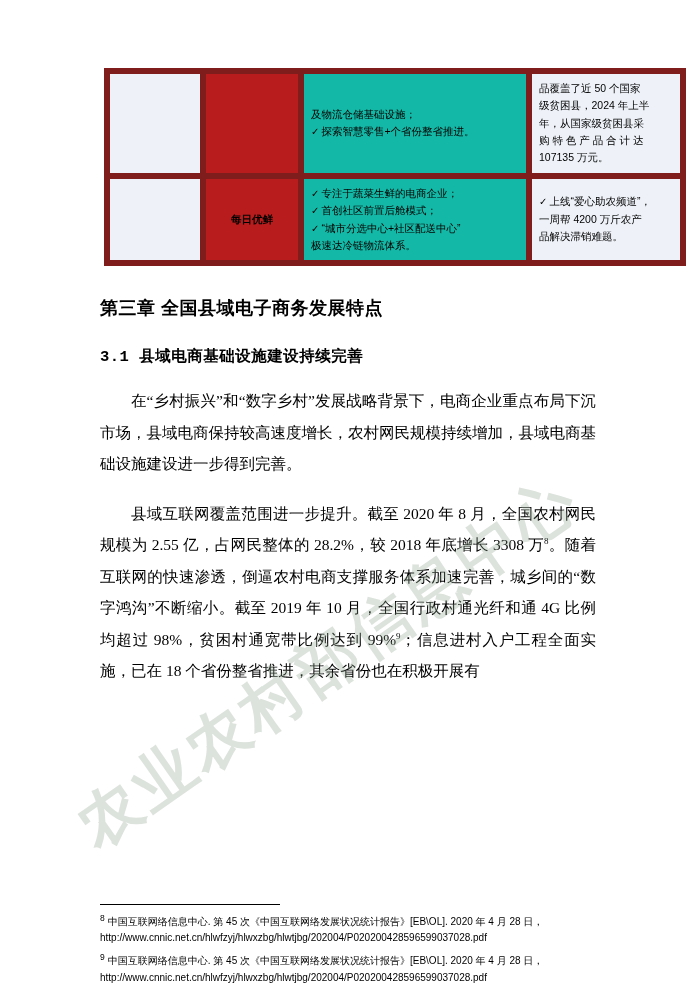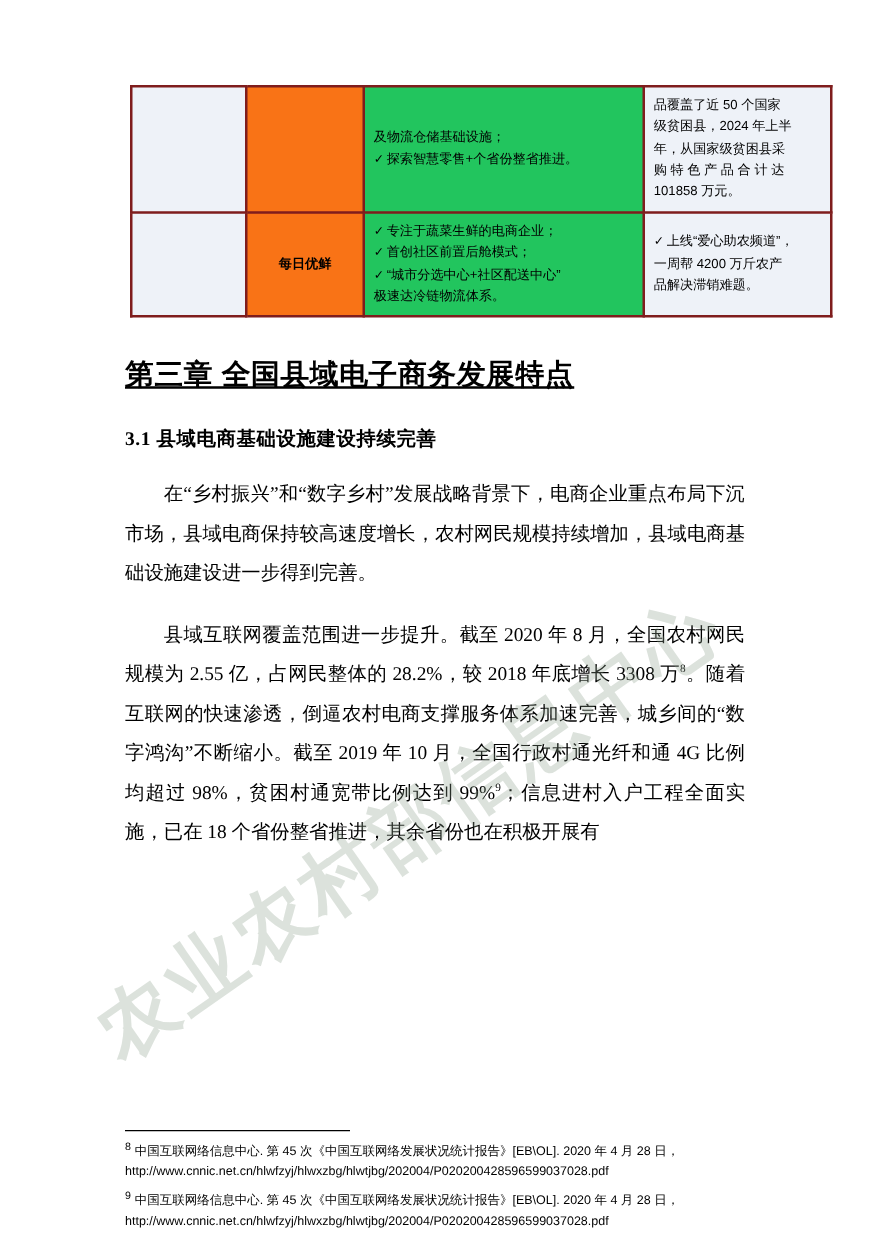--- a/index.html
+++ b/index.html
@@ -55,31 +55,31 @@
 
   
   table.data-table {
     border-collapse: collapse;
     width: 496px;
     margin-top: 68px;
     margin-left: 4px;
     table-layout: fixed;
   }
   table.data-table td {
-    border: 2px solid #7f1d1d;
+    border: 6px solid #7f1d1d;
     vertical-align: middle;
     padding: 6px 7px;
     font-size: 10.5px;
     line-height: 1.65;
     font-family: "Liberation Sans", "DejaVu Sans", sans-serif;
     color: #000;
   }
   td.col-logo { width: 76px; background: #eef2f8; }
-  td.col-name { width: 78px; background: #f97316; text-align: center; font-weight: bold; }
-  td.col-mid  { width: 208px; background: #22c55e; }
+  td.col-name { width: 78px; background: #b91c1c; text-align: center; font-weight: bold; }
+  td.col-mid  { width: 208px; background: #14b8a6; }
   td.col-right{ width: 134px; background: #eef2f8; }
 
   .bullet-line {
     display: block;
     text-indent: -11px;
     padding-left: 11px;
   }
   .check::before {
     content: "\2713";
     margin-right: 2px;
@@ -90,33 +90,32 @@
   .table-source {
     font-size: 9.5px;
     font-family: "Liberation Sans", "DejaVu Sans", sans-serif;
     margin-top: 9px;
     margin-left: 4px;
     color: #000;
   }
 
   
   h1.chapter {
-    font-size: 23px;
+    font-size: 18px;
     font-weight: bold;
     margin: 30px 0 16px 0;
     letter-spacing: 0.5px;
     font-family: "Liberation Sans", "DejaVu Sans", sans-serif;
-    text-decoration: underline;
   }
   h2.section {
     font-size: 15.5px;
     font-weight: bold;
     margin: 26px 0 0 0;
     letter-spacing: 0.5px;
-    font-family: Liberation Serif, serif;
+    font-family: Liberation Mono, monospace;
   }
 
   p.body-para {
     font-size: 15.5px;
     line-height: 2.03;
     margin: 18px 0 0 0;
     text-align: justify;
     text-justify: inter-ideograph;
     text-indent: 2em;
     font-family: "Liberation Serif", "DejaVu Serif", serif;
@@ -174,21 +173,21 @@
           <td class="col-name"></td>
           <td class="col-mid">
             <span class="plain-line">及物流仓储基础设施；</span>
             <span class="bullet-line check">探索智慧零售+个省份整省推进。</span>
           </td>
           <td class="col-right">
             <span class="plain-line">品覆盖了近 50 个国家</span>
             <span class="plain-line">级贫困县，2024 年上半</span>
             <span class="plain-line">年，从国家级贫困县采</span>
             <span class="plain-line">购 特 色 产 品 合 计 达</span>
-            <span class="plain-line">101858 万元。</span>
+            <span class="plain-line">107135 万元。</span>
           </td>
         </tr>
         <tr>
           <td class="col-logo"></td>
           <td class="col-name">每日优鲜</td>
           <td class="col-mid">
             <span class="bullet-line check">专注于蔬菜生鲜的电商企业；</span>
             <span class="bullet-line check">首创社区前置后舱模式；</span>
             <span class="bullet-line check">“城市分选中心+社区配送中心”</span>
             <span class="plain-line">极速达冷链物流体系。</span>

